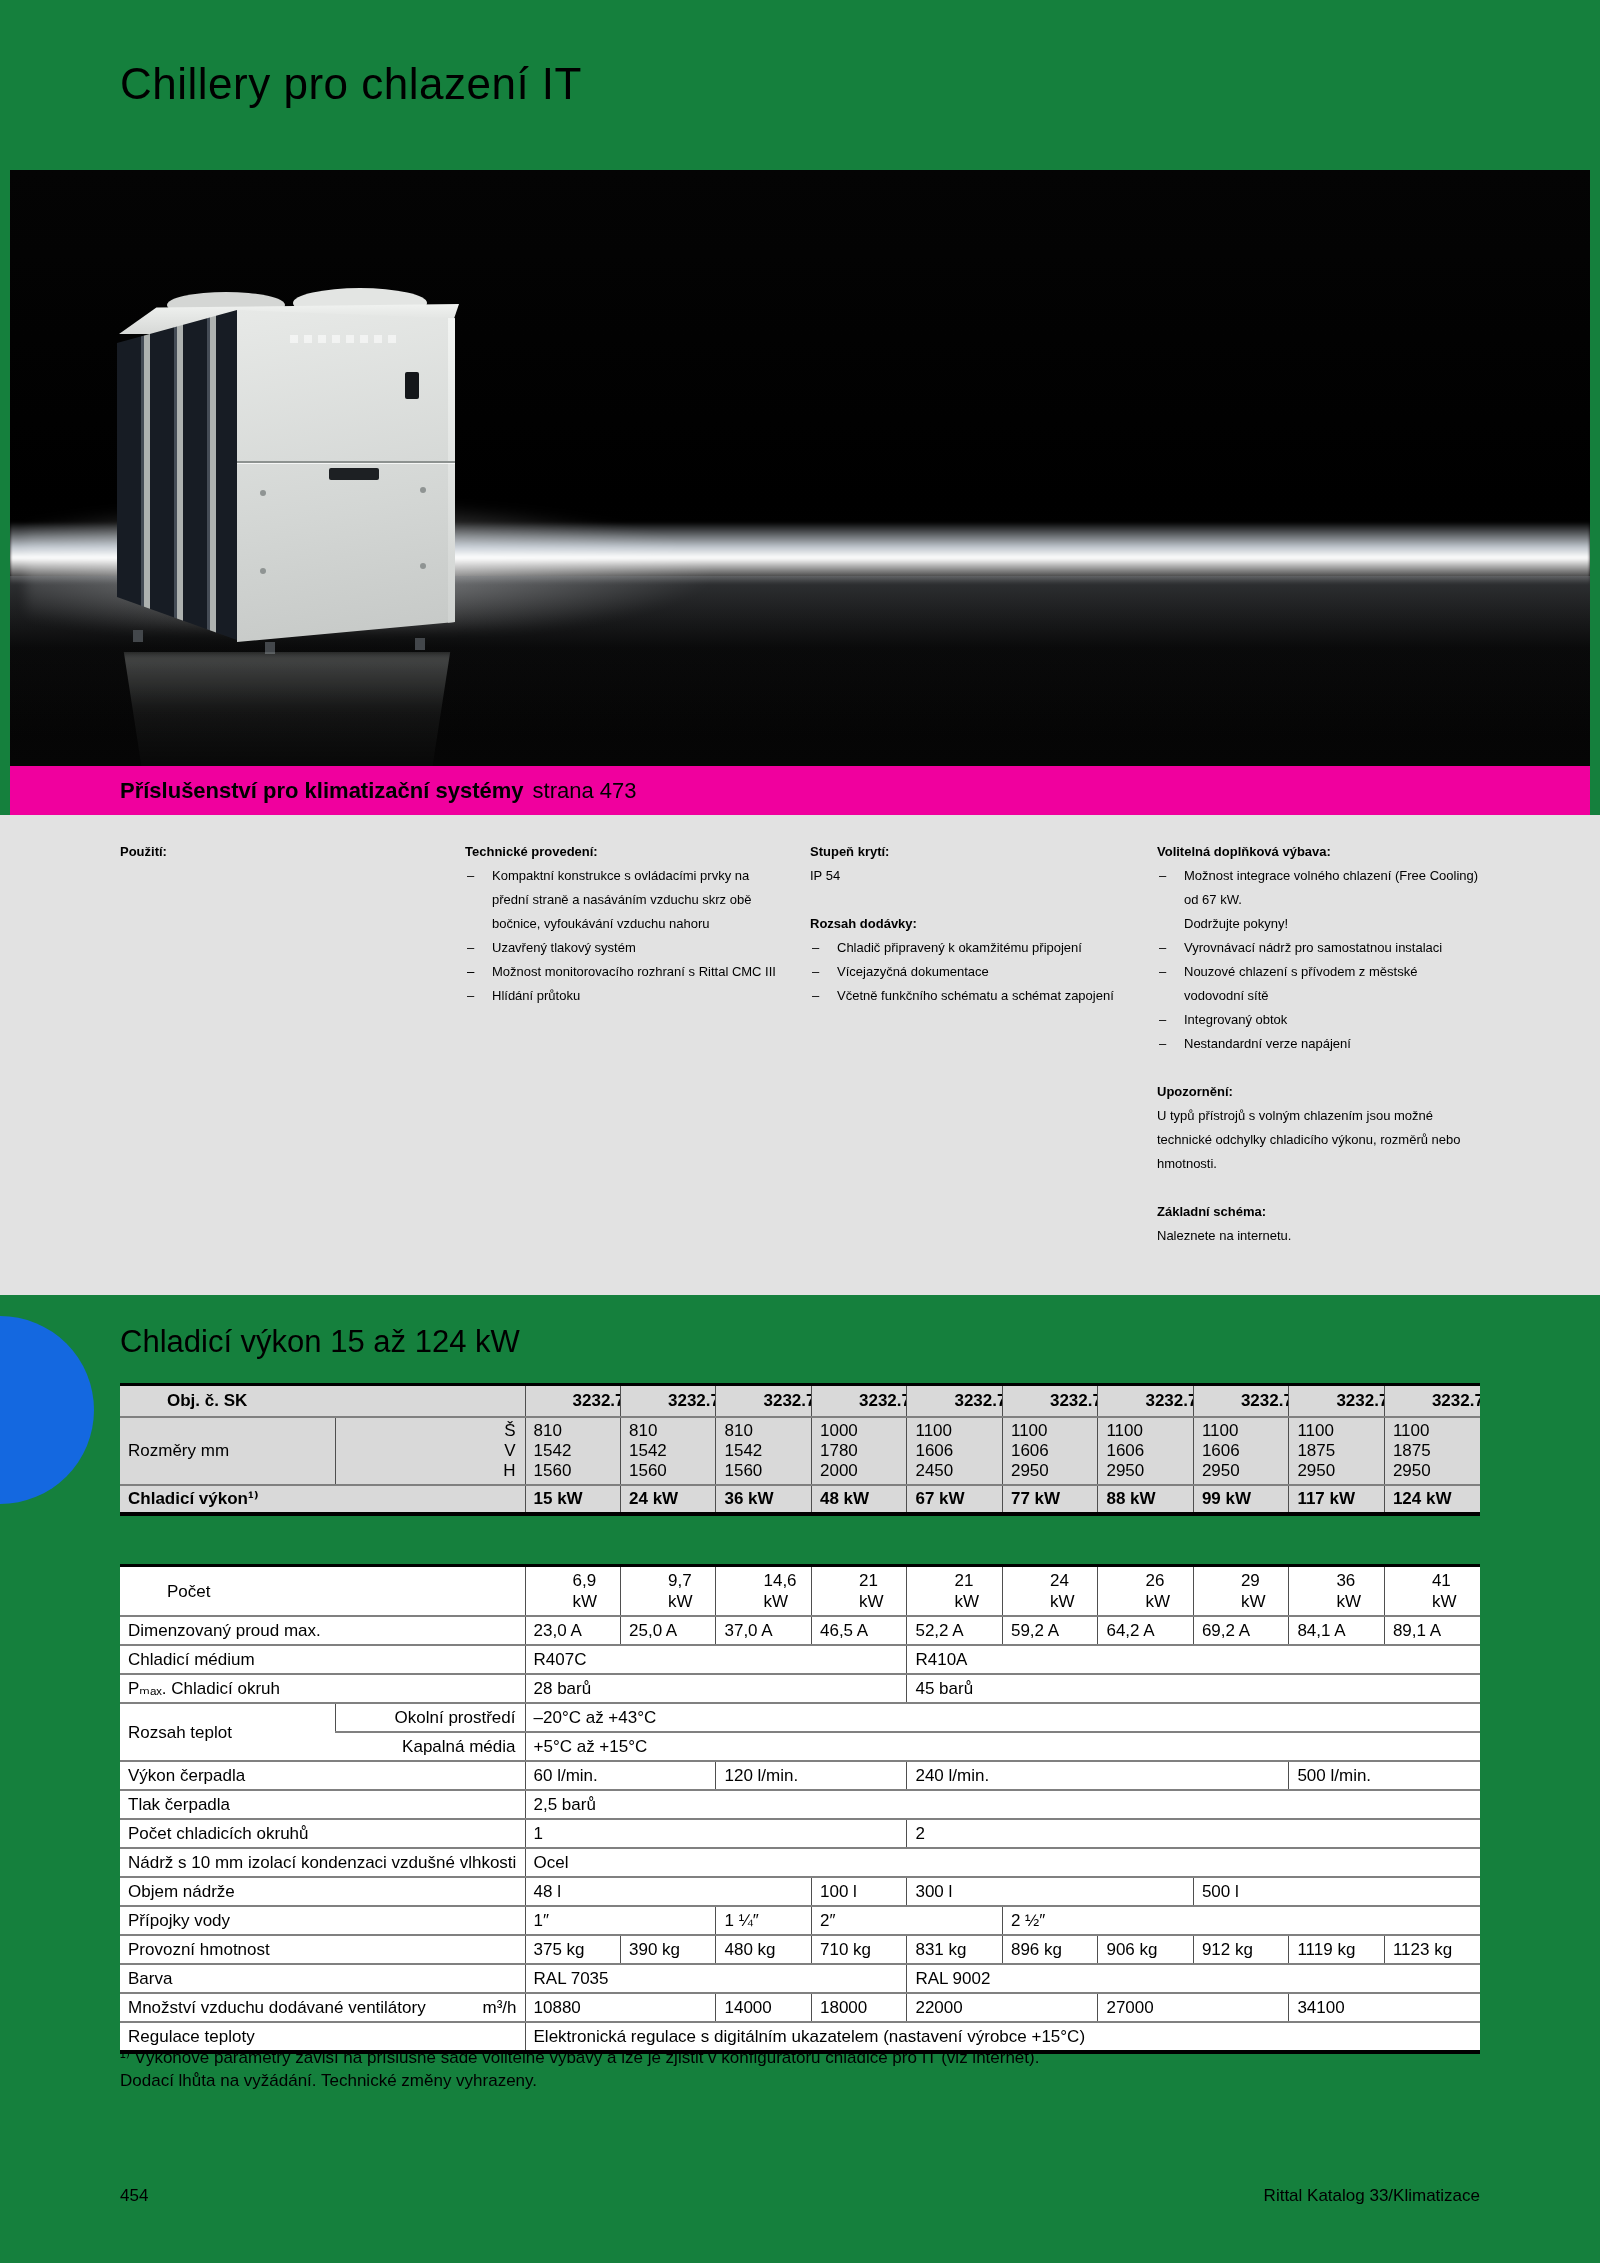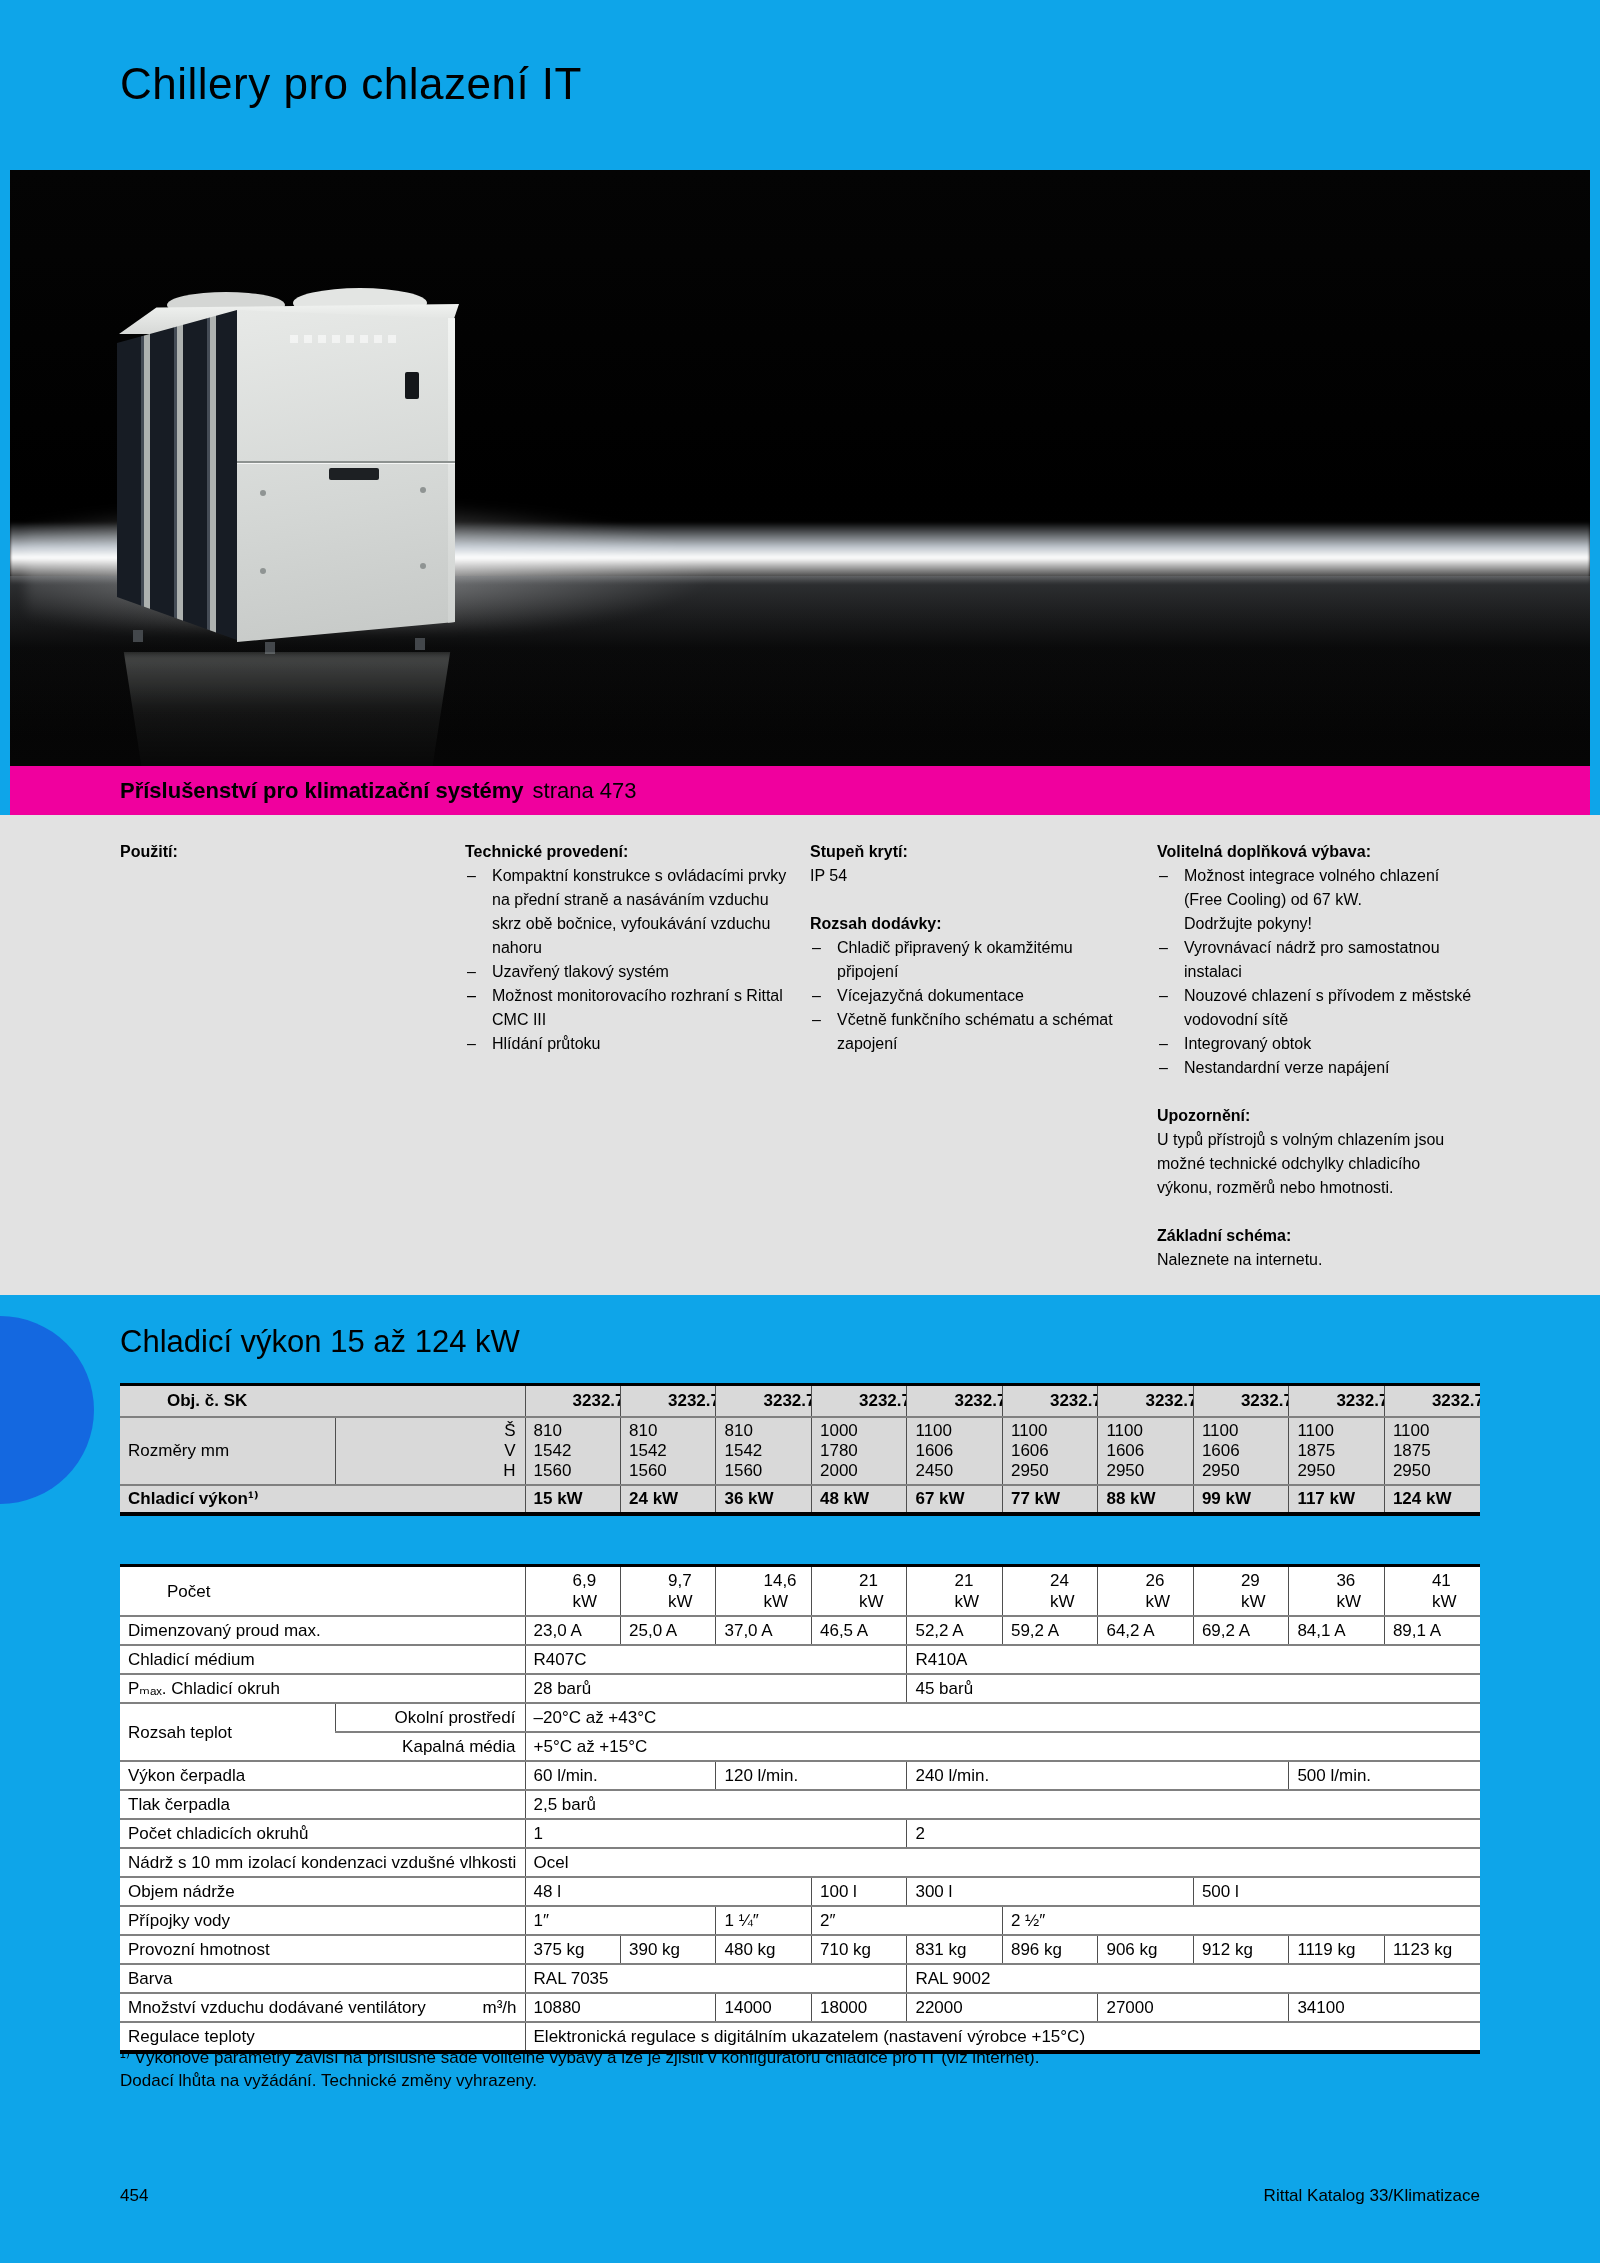--- a/index.html
+++ b/index.html
@@ -1,17 +1,17 @@
 <!DOCTYPE html>
 <html><head>
 <meta charset="utf-8">
 <style>
   html,body{margin:0;padding:0;background:#fff;}
   body{font-family:"Liberation Sans","DejaVu Sans",sans-serif;color:#000;}
-  .page{position:relative;width:1600px;height:2263px;background:#0ea5e9;overflow:hidden;}
+  .page{position:relative;width:1600px;height:2263px;background:#15803d;overflow:hidden;}
 
   .page-title{position:absolute;left:120px;top:60px;font-size:44px;line-height:1.1;letter-spacing:.5px;}
 
   
   .hero{position:absolute;left:10px;top:170px;width:1580px;height:596px;overflow:hidden;
         background:linear-gradient(180deg,#040404 0%,#000 56%,#060606 100%);}
   .hero-flare{position:absolute;left:1%;top:330px;width:44%;height:130px;
         background:radial-gradient(ellipse at 42% 55%,rgba(255,255,255,.6),rgba(255,255,255,0) 70%);filter:blur(6px);}
   .hero-streak{position:absolute;left:0;top:352px;width:100%;height:62px;
         background:linear-gradient(180deg,rgba(255,255,255,0) 0%,rgba(222,230,238,.85) 40%,#fff 58%,rgba(255,255,255,0) 100%);
@@ -45,21 +45,21 @@
         background:linear-gradient(180deg,rgba(195,199,197,.34) 0%,rgba(120,124,122,.12) 45%,rgba(0,0,0,0) 100%);
         filter:blur(4px);}
 
   
   .banner{position:absolute;left:10px;top:766px;width:1580px;height:49px;display:flex;align-items:center;
         padding-left:110px;box-sizing:border-box;font-size:22px;}
   .banner-bold{font-weight:bold;margin-right:9px;}
 
   
   .gray-section{position:absolute;left:0;top:815px;width:1600px;height:480px;background:#E2E2E2;}
-  .info-col{position:absolute;top:840px;width:322px;font-size:16px;line-height:24px;}
+  .info-col{position:absolute;top:840px;width:322px;font-size:13px;line-height:24px;}
   .blk-h{font-weight:bold;}
   .info-col > * + .blk-h{margin-top:24px;}
   .blk-p{white-space:pre-line;}
   .li{position:relative;padding-left:27px;}
   .li .dash{position:absolute;left:2px;top:0;}
   .li .li-text{white-space:pre-line;}
 
   .blue-circle{position:absolute;left:-94px;top:1316px;width:188px;height:188px;border-radius:50%;}
 
   .section-title{position:absolute;left:120px;top:1324px;font-size:31px;}

